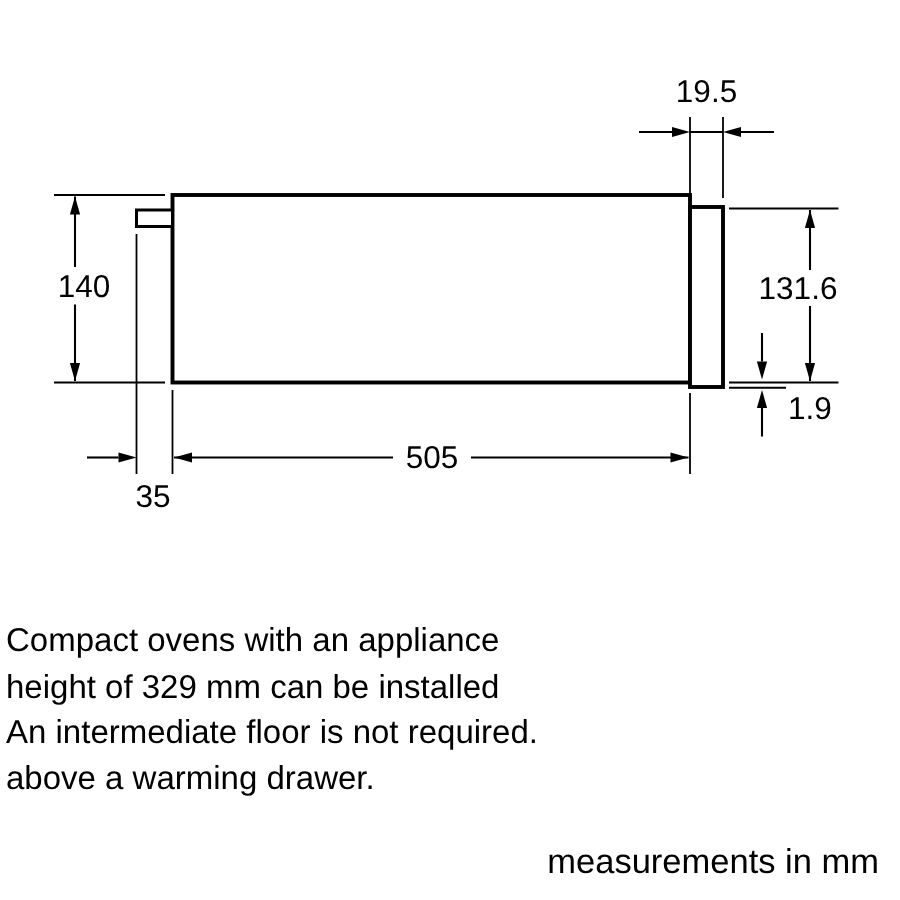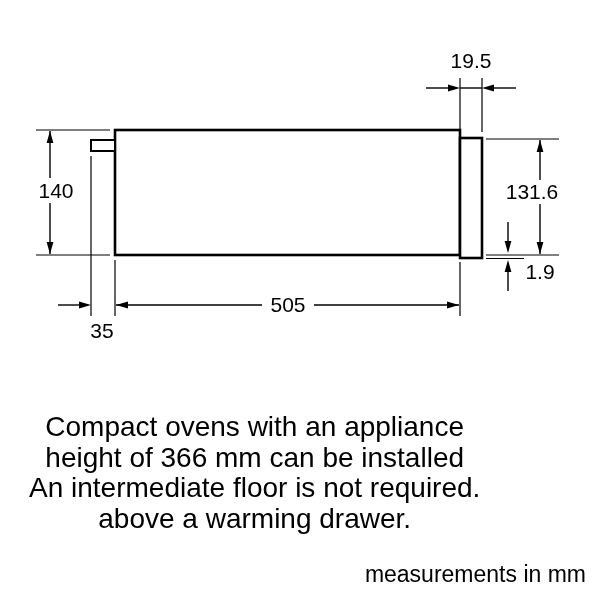--- a/index.html
+++ b/index.html
@@ -15,22 +15,22 @@
   .outline-thin { stroke:var(--line); stroke-width:2;   fill:#ffffff; }
   .dim-line { stroke:var(--line); stroke-width:1.4; fill:none; }
   .ext-line { stroke:var(--line); stroke-width:1.2; fill:none; }
   .arrow    { fill:var(--line); stroke:none; }
   .label-bg { fill:#ffffff; }
   .dim-text {
     font-family:"Liberation Sans", sans-serif;
     font-size:21px; fill:var(--line);
   }
   .note {
-    position:absolute; left:29px; top:412px;
-    font-size:28px; line-height:30.5px; color:var(--line);text-align:center;
+    position:absolute; left:4px; top:412px;
+    font-size:22px; line-height:30.5px; color:var(--line);
   }
   .units-note {
     position:absolute; right:14px; top:561px;
     font-size:23px; color:var(--line); text-align:left;
   }
 </style>
 </head>
 <body>
 
 <div class="page">
@@ -96,20 +96,20 @@
     <g>
       <line class="ext-line" x1="91" y1="156" x2="91" y2="316"></line>
       <line class="dim-line" x1="58" y1="305" x2="79" y2="305"></line>
       <polygon class="arrow" points="91,305 79,301.6 79,308.4"></polygon>
       <text class="dim-text" x="102" y="338" text-anchor="middle">35</text>
     </g>
   </svg>
 
   <div class="note">
     <div>Compact ovens with an appliance</div>
-    <div>height of 366 mm can be installed</div>
+    <div>height of 329 mm can be installed</div>
     <div>An intermediate floor is not required.</div>
     <div>above a warming drawer.</div>
   </div>
 
   <div class="units-note">measurements in mm</div>
 
 </div>
 
 </body></html>

